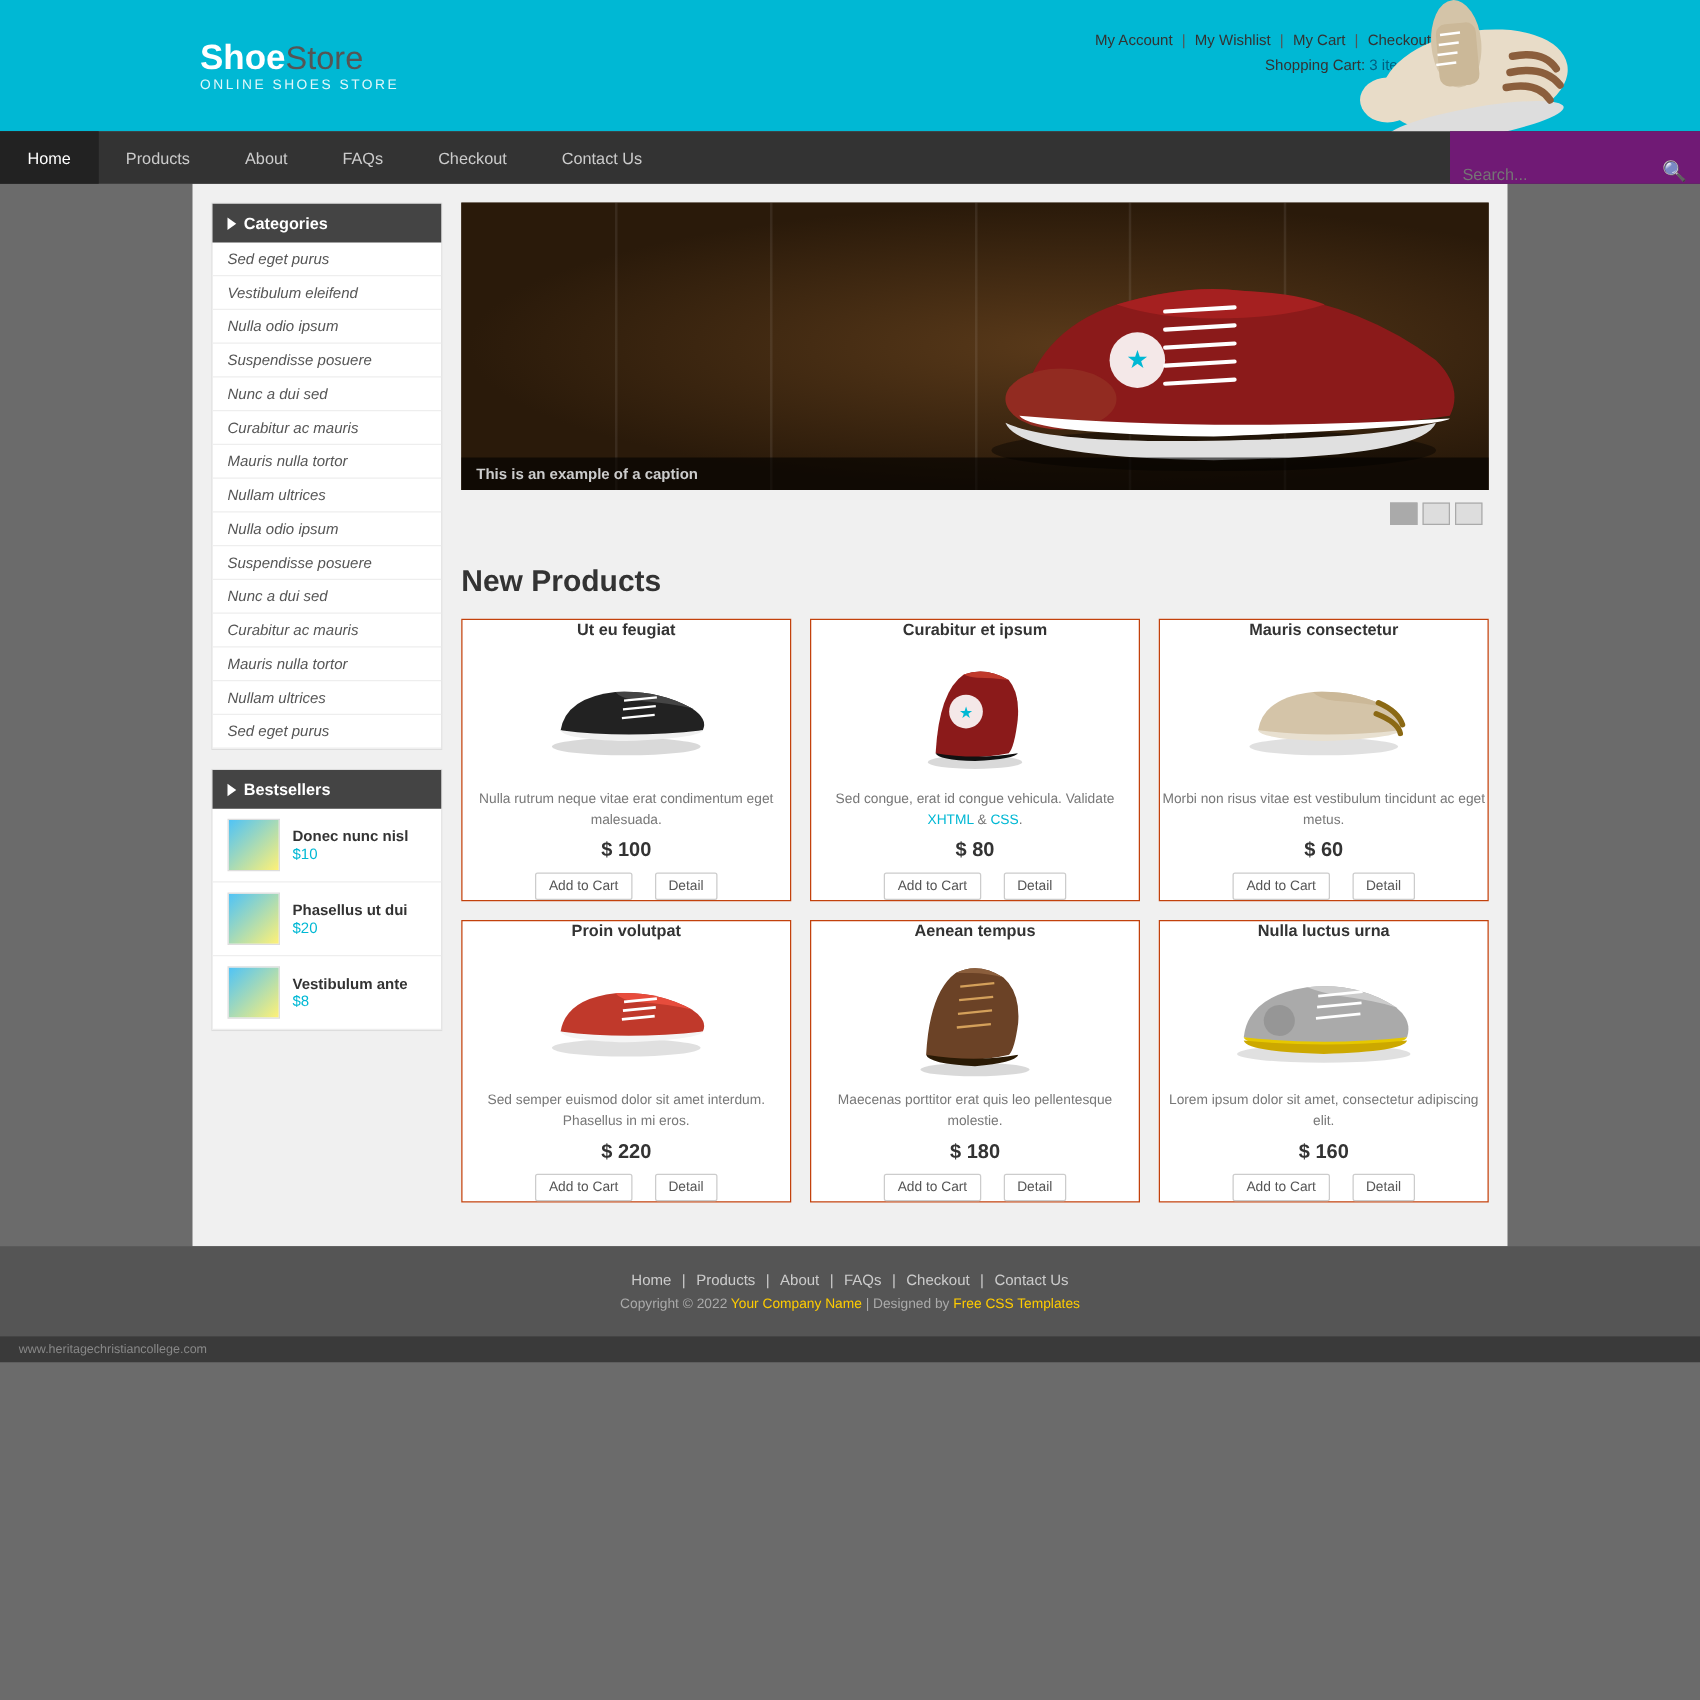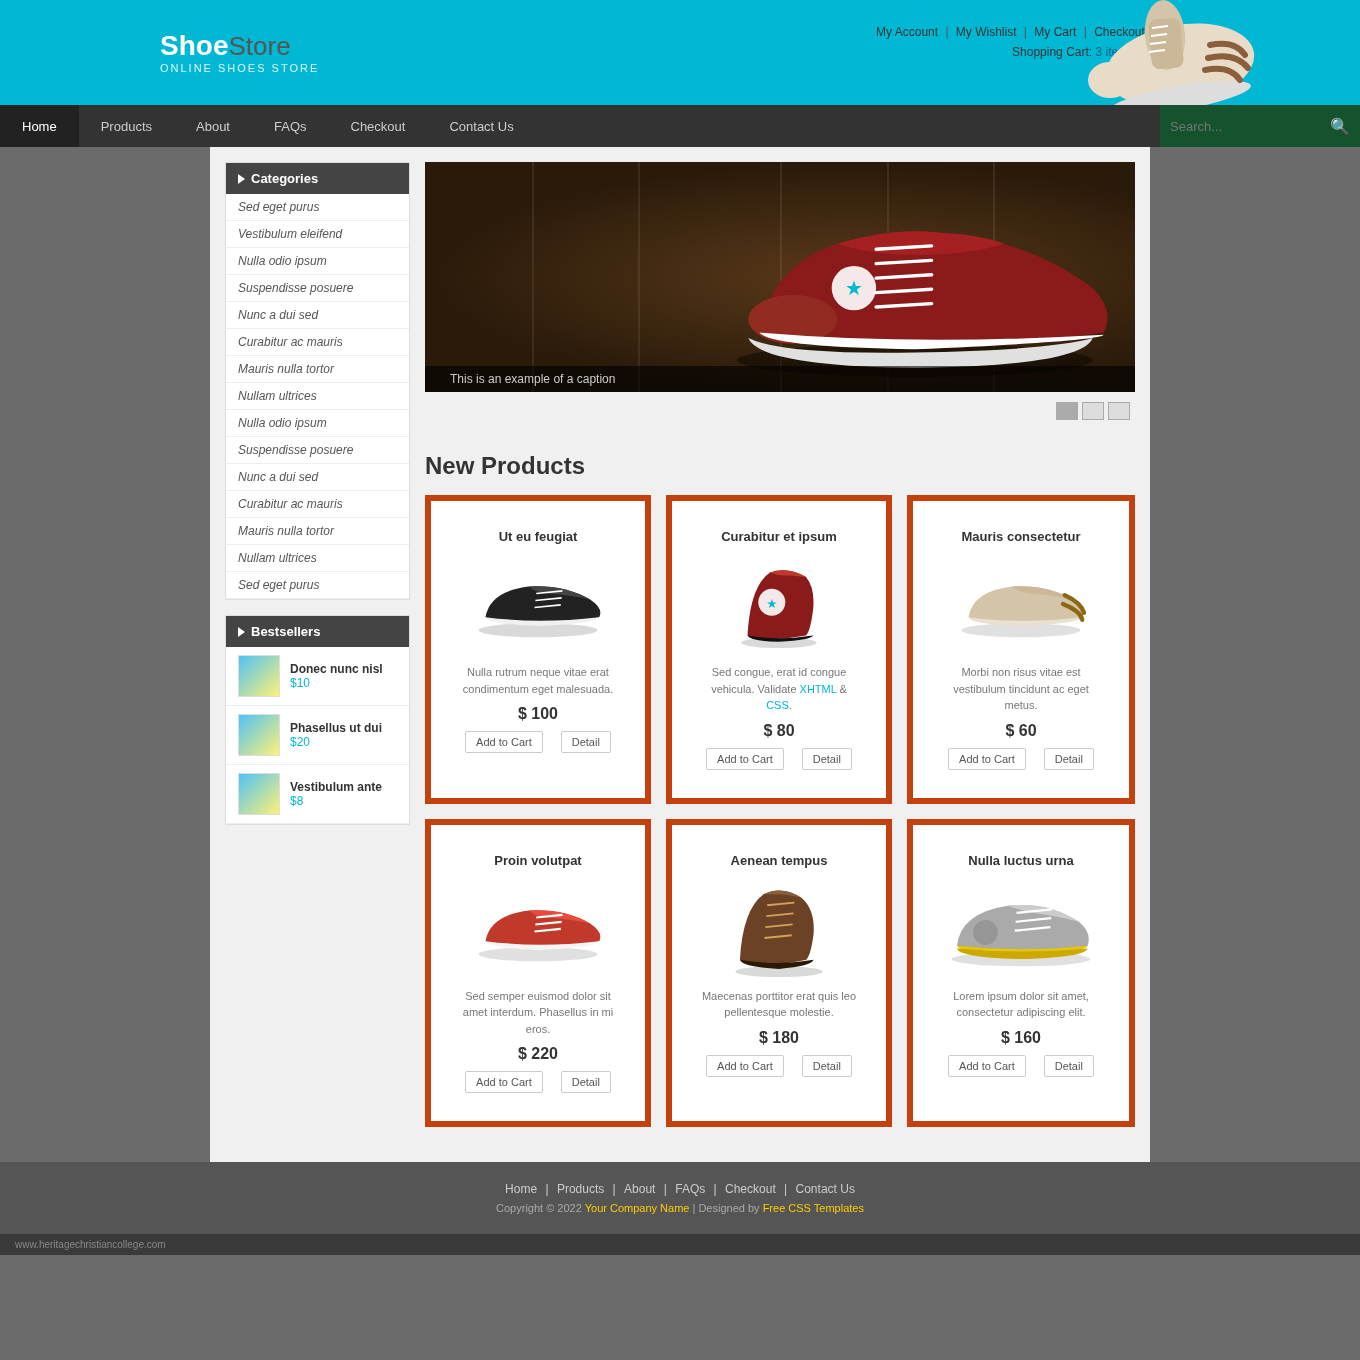--- a/index.html
+++ b/index.html
@@ -74,42 +74,42 @@
       cursor: pointer;
       text-decoration: none;
     }
     .nav-item.active { background: #222; color: #fff; }
     #search-box {
       position: absolute;
       right: 0;
       top: 0;
       bottom: 0;
       width: 200px;
-      background: #14532d;
-      display: flex;
-      align-items: center;
+      background: #701a75;
+      display: flex;
+      align-items: flex-end;
       padding: 0 10px;
     }
     #search-input {
       background: transparent;
       border: none;
       color: #ccc;
       outline: none;
       width: 160px;
       font-size: 13px;
     }
     #search-icon-btn {
       color: #aaa;
       cursor: pointer;
       font-size: 16px;
     }
 
     
     #main-wrapper {
-      width: 940px;
+      width: 1052px;
       margin: 0 auto;
       background: #f0f0f0;
       display: flex;
       padding: 15px;
       gap: 15px;
     }
 
     
     #sidebar {
       width: 185px;
@@ -196,21 +196,22 @@
       position: relative;
     }
     #slider-caption {
       position: absolute;
       bottom: 0;
       left: 0;
       right: 0;
       background: rgba(0,0,0,0.6);
       color: #ccc;
       font-size: 12px;
-      padding: 6px 25px;
+      padding: 6px 12px;
+      font-weight: bold;
     }
     
     #slider-nav {
       display: flex;
       justify-content: flex-end;
       gap: 4px;
       margin-bottom: 10px;
       padding-right: 5px;
     }
     .slider-dot {
@@ -240,22 +241,22 @@
       margin-top: 32px;
     }
     .products-grid {
       display: grid;
       grid-template-columns: repeat(3, 1fr);
       gap: 15px;
       margin-bottom: 20px;
     }
     .product-card {
       background: #fff;
-      border: 6px solid #c2410c;
-      padding: 28px;
+      border: 1px solid #c2410c;
+      padding: 0;
       text-align: center;
     }
     .product-name {
       font-size: 13px;
       font-weight: bold;
       color: #333;
       margin-bottom: 10px;
     }
     .product-image-area {
       width: 100%;

